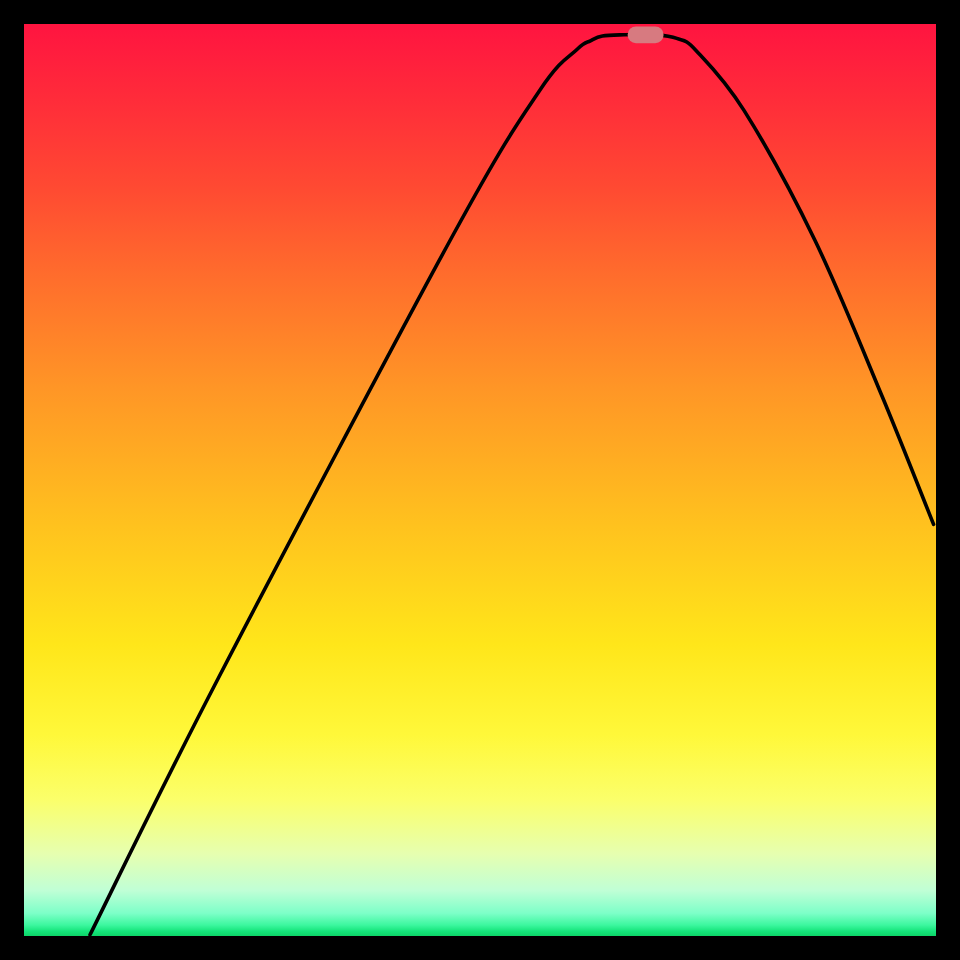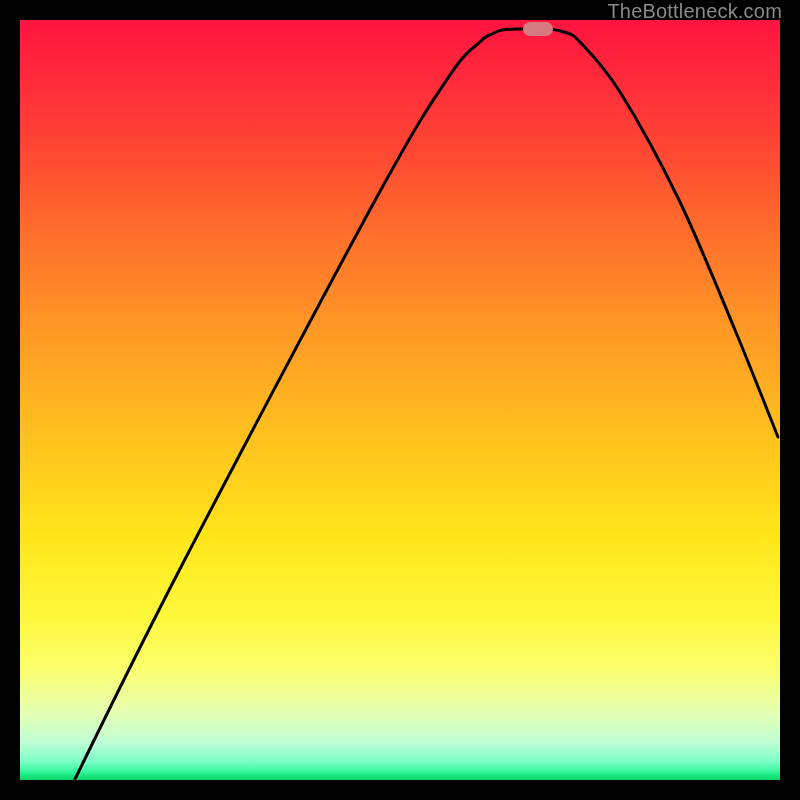--- a/index.html
+++ b/index.html
@@ -73,14 +73,13 @@
 
 <div class="frame">
   <div class="plot-area"></div>
 
   <svg class="curve" viewBox="0 0 760 760" preserveAspectRatio="none">
     <path id="curve-path" d="M 55 759 C 72.8 723.3, 111.5 642.3, 162 545 C 212.5 447.7, 313.3 256.7, 358 175 C 402.7 93.3, 412.8 80.7, 430 55 C 447.2 29.3, 454.0 27.8, 461 21 C 468.0 14.2, 468.5 15.8, 472 14 C 475.5 12.2, 477.3 10.8, 482 10 C 486.7 9.2, 492.8 9.2, 500 9 C 507.2 8.8, 517.7 8.5, 525 9 C 532.3 9.5, 538.2 9.8, 544 12 C 549.8 14.2, 550.7 12.0, 560 22 C 569.3 32.0, 583.5 45.7, 600 72 C 616.5 98.3, 639.8 140.3, 659 180 C 678.2 219.7, 698.5 270.5, 715 310 C 731.5 349.5, 750.8 399.2, 758 417 " fill="none" stroke="#000" stroke-width="3" stroke-linecap="round" stroke-linejoin="round"></path>
   </svg>
 
   <div class="marker" id="marker" style="left: 523px; top: 22px; background: rgb(215, 122, 128);"></div>
 
-  <div class="watermark">TheBottleneck.com</div>
 </div>
 
 </body></html>

